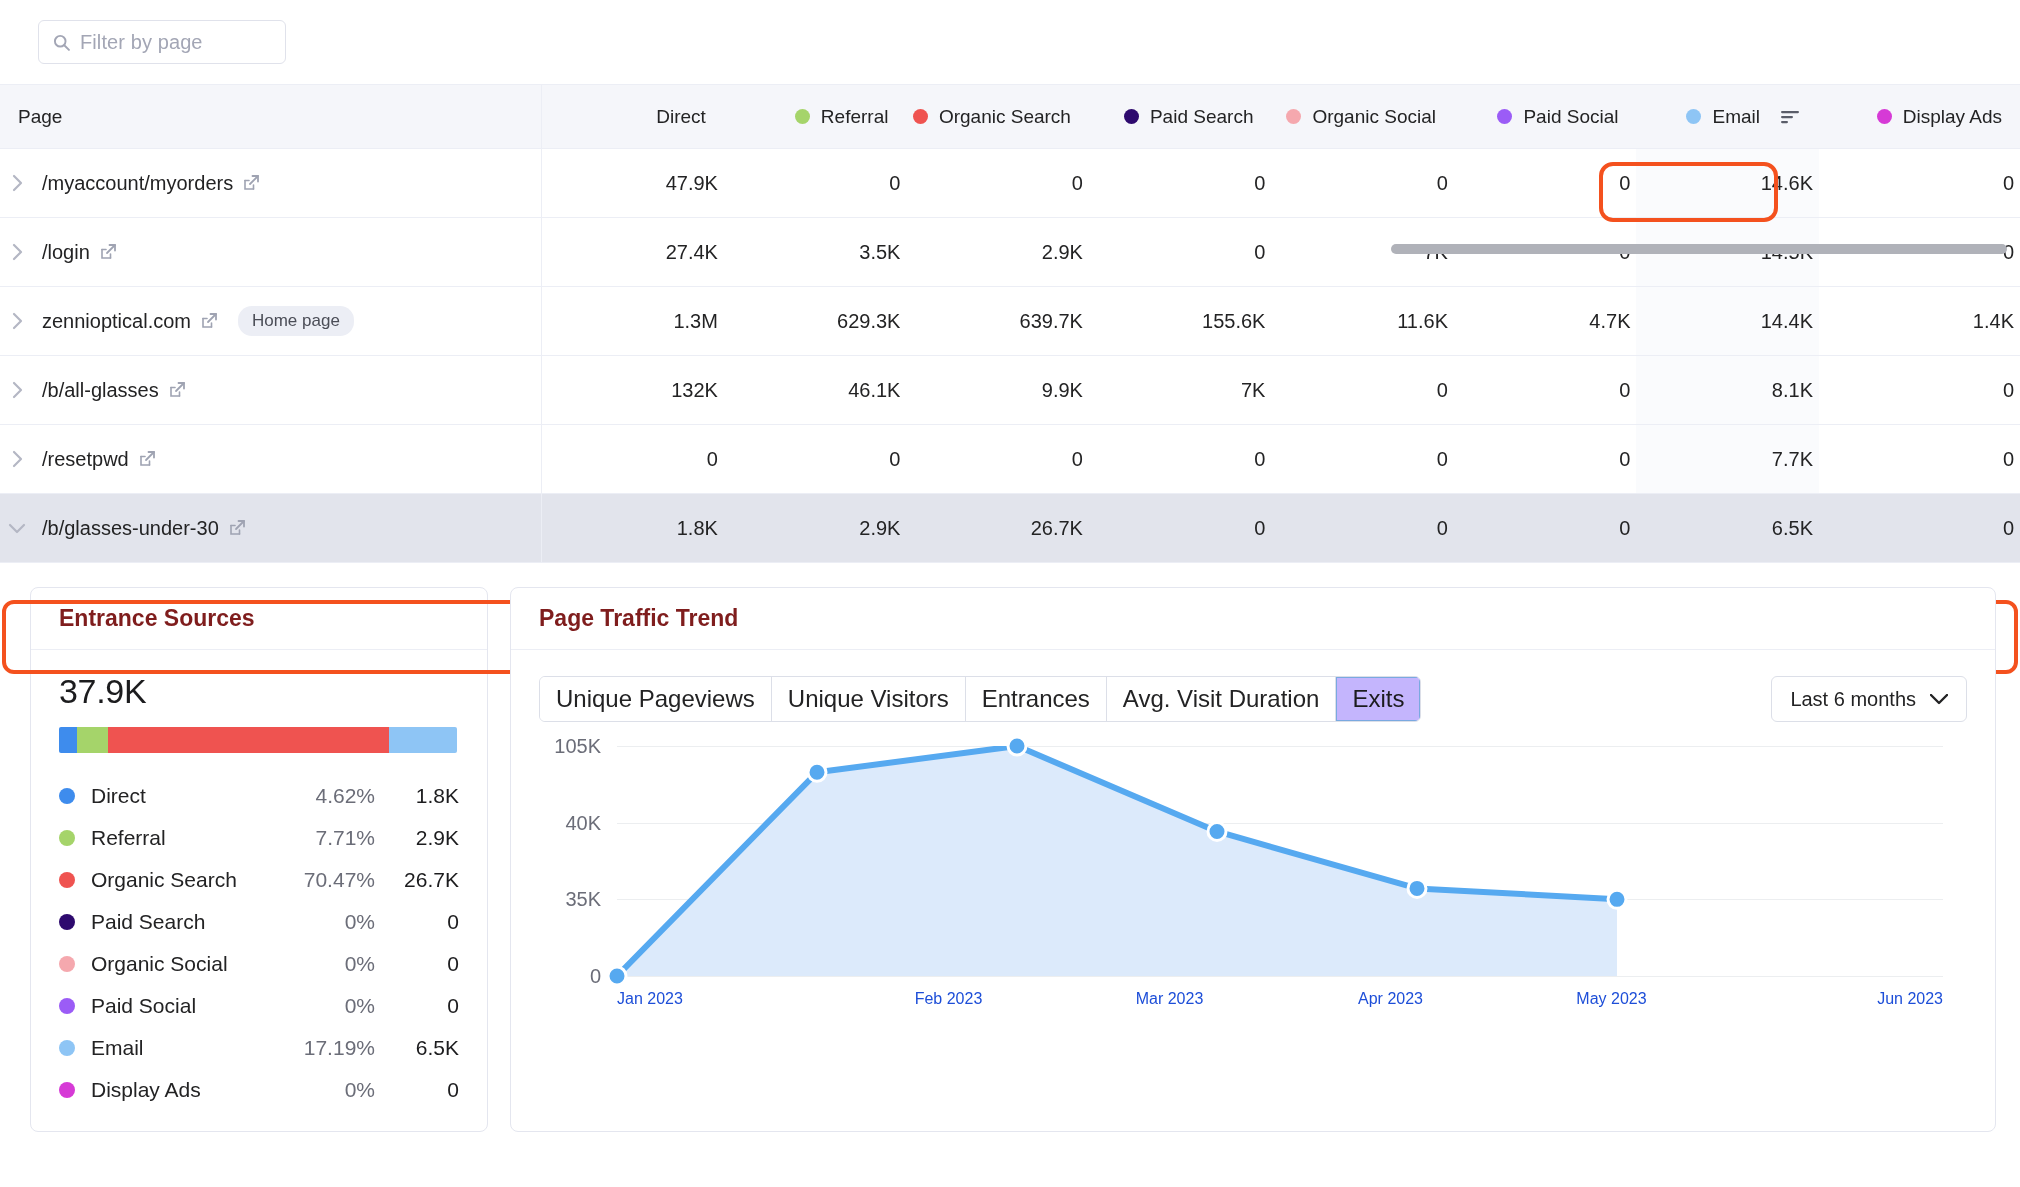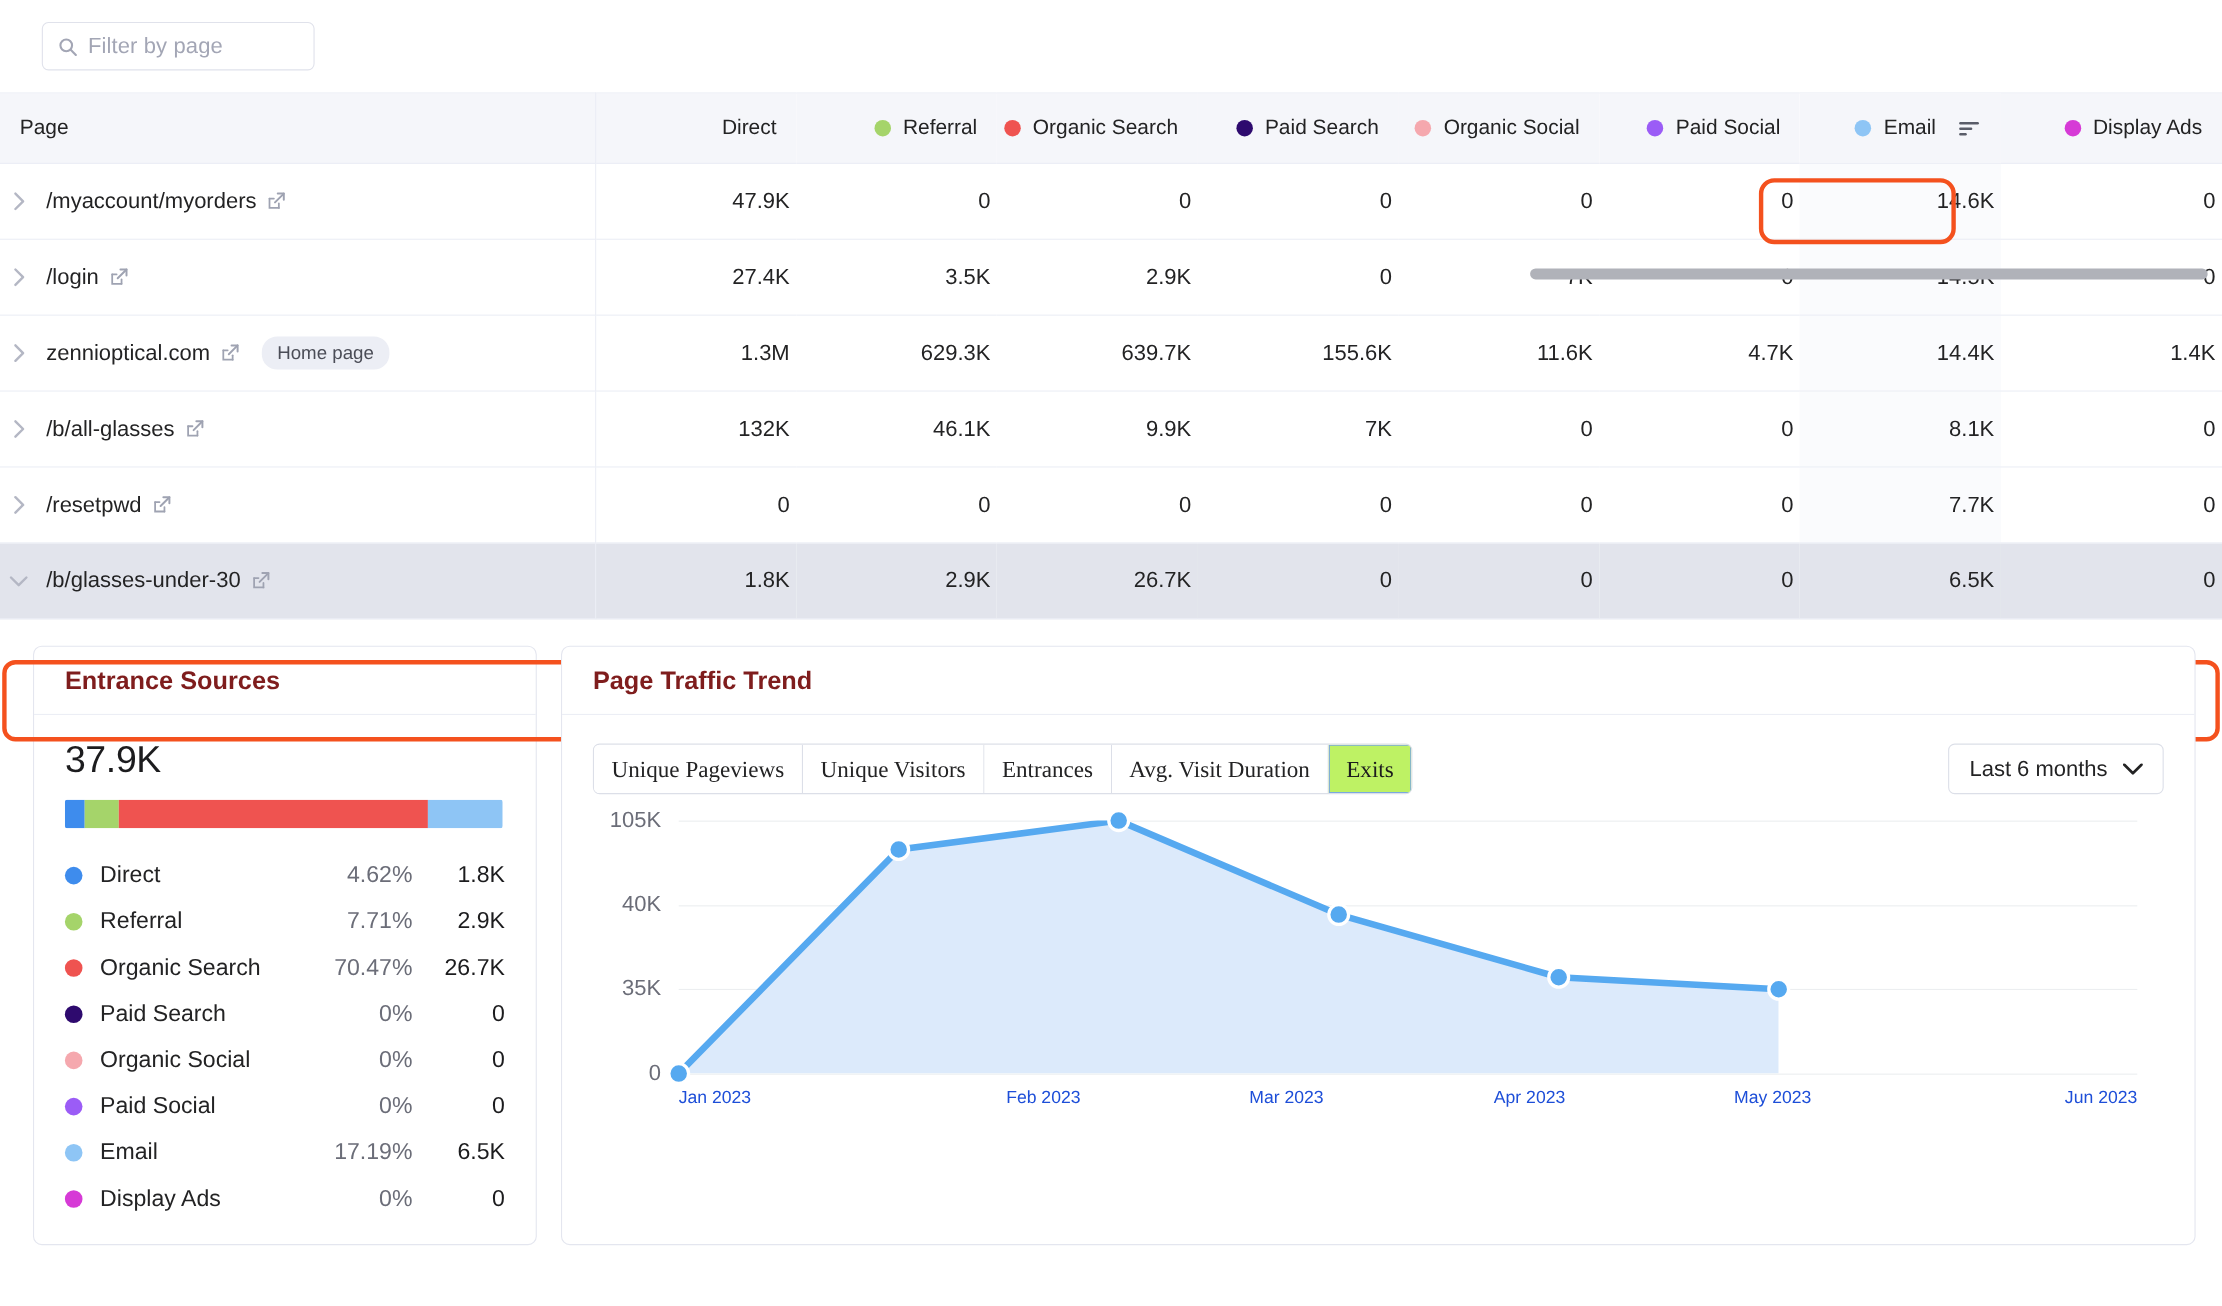--- a/index.html
+++ b/index.html
@@ -104,25 +104,25 @@
   .src-pct { color:#6b6d78; width: 118px; text-align:right; }
   .src-val { width: 84px; text-align:right; color:#1c1c1e; }
 
   
   .trend { flex: 1; height: 545px; position:relative; }
   .trend-body { padding: 26px 28px 0 28px; position:relative; }
   .trend-controls { display:flex; align-items:center; justify-content:space-between; }
   .seg { display:flex; border: 1px solid #dcdfe8; border-radius: 6px; overflow:hidden; height: 46px; }
   .seg button {
     background:#fff; border:none; border-right: 1px solid #dcdfe8;
-    font-family:Liberation Serif, serif; font-size: 21px; color:#232324;
+    font-family:Liberation Sans, sans-serif; font-size: 24px; color:#232324;
     padding: 0 16px; cursor:pointer; height:100%;
   }
   .seg button:last-child { border-right: none; }
-  .seg button.active { background:#bef264; color:#1c1c1e; box-shadow: inset 0 0 0 1px #7aa9e0; }
+  .seg button.active { background:#c4b5fd; color:#1c1c1e; box-shadow: inset 0 0 0 1px #7aa9e0; }
   .dropdown {
     display:flex; align-items:center; gap: 14px; height: 46px;
     border: 1px solid #dcdfe8; border-radius: 6px; padding: 0 18px;
     font-size: 20px; color:#232324; background:#fff; cursor:pointer;
   }
 
   .chart-area { position: relative; margin-top: 24px; height: 300px; }
   .ylabel { position:absolute; right: 100%; transform: translateY(-50%); margin-right: 14px;
             font-size: 20px; color:#6b6d78; white-space:nowrap; }
   .plot { position:absolute; left: 78px; right: 24px; top: 0; height: 230px; }

